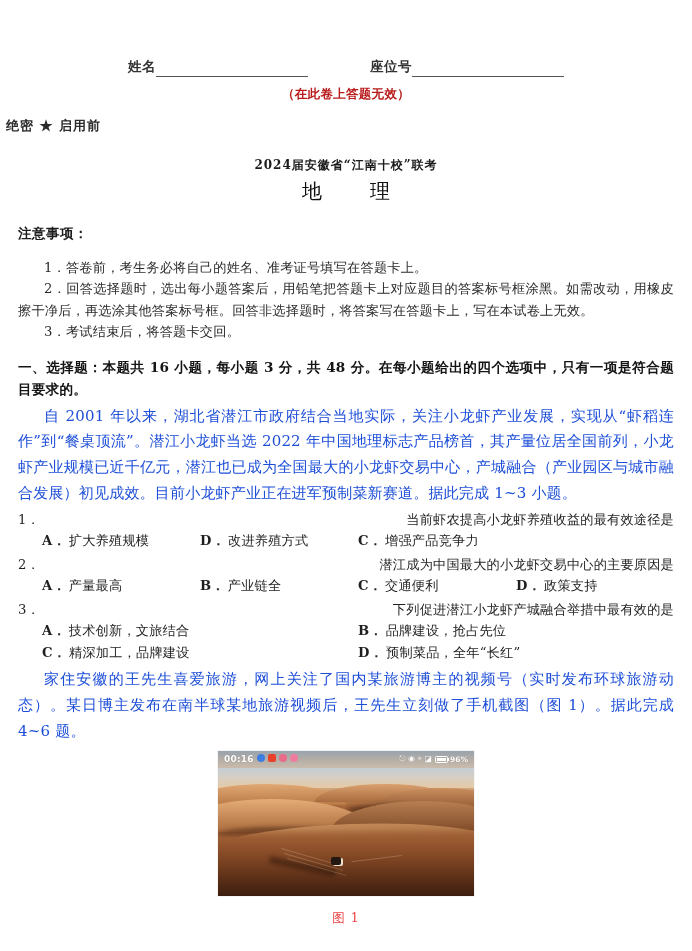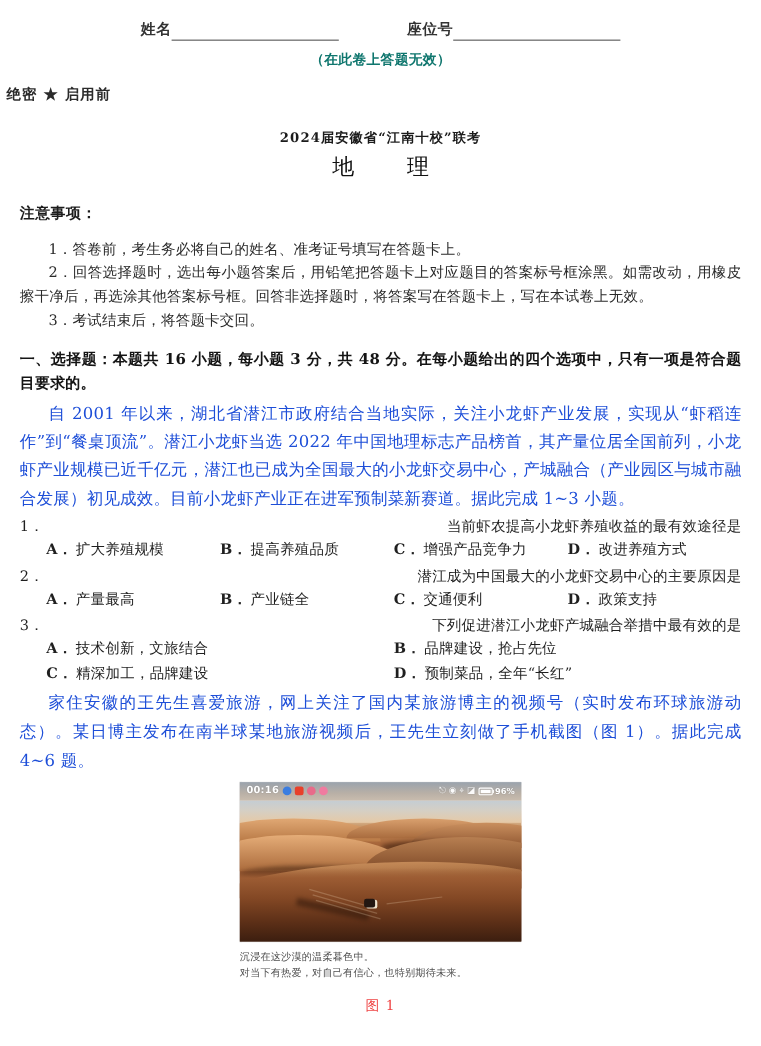--- a/index.html
+++ b/index.html
@@ -32,34 +32,34 @@
     gap: 62px;
   }
   .id-field {
     display: flex;
     align-items: flex-end;
     font-size: 13.5px;
     font-weight: 700;
     color: #333;
     letter-spacing: 0.5px;
   }
-  .id-label { white-space: nowrap; padding-bottom: 1px; }
+  .id-label { white-space: nowrap; padding-bottom: 1px; margin-top: 40px; }
   .id-line {
     display: inline-block;
     border-bottom: 1px solid #555;
     height: 14px;
   }
   .line-name { width: 152px; }
   .line-seat { width: 152px; }
 
   .invalid-note {
     text-align: center;
     font-size: 12.5px;
     font-weight: 700;
-    color: #0f766e;
+    color: #b91c1c;
     margin-top: 9px;
     letter-spacing: 0.3px;
   }
 
   .secret-line {
     margin: 14px 0 0 6px;
     font-size: 13px;
     font-weight: 700;
     color: #2b2b2b;
     letter-spacing: 1px;
@@ -168,21 +168,21 @@
     height: 17px;
     background: linear-gradient(180deg,#9aa3ad 0%, #b9b0a6 60%, #c9bcae 100%);
     display: flex;
     align-items: center;
     justify-content: space-between;
     padding: 0 6px;
     position: relative;
   }
   .sb-left {
     display: flex;
-    align-items: center;
+    align-items: flex-start;
     gap: 3px;
   }
   .sb-time {
     font-family: "DejaVu Sans", "Liberation Sans", sans-serif;
     font-size: 9px;
     color: #ffffff;
     font-weight: 600;
     letter-spacing: 0.2px;
     text-shadow: 0 0 1px rgba(0,0,0,0.35);
   }
@@ -367,23 +367,22 @@
 
   <div class="passage">自 2001 年以来，湖北省潜江市政府结合当地实际，关注小龙虾产业发展，实现从“虾稻连作”到“餐桌顶流”。潜江小龙虾当选 2022 年中国地理标志产品榜首，其产量位居全国前列，小龙虾产业规模已近千亿元，潜江也已成为全国最大的小龙虾交易中心，产城融合（产业园区与城市融合发展）初见成效。目前小龙虾产业正在进军预制菜新赛道。据此完成 1~3 小题。</div>
 
   <div class="q-block">
     <div class="q-stem">
       <span class="q-num">1．</span>
       <span class="q-text">当前虾农提高小龙虾养殖收益的最有效途径是</span>
     </div>
     <div class="opts-row cols4">
       <span class="opt"><span class="opt-key">A．</span><span>扩大养殖规模</span></span>
-      <span class="opt"><span class="opt-key">B．</span><span>提高养殖品质</span></span>
+      <span class="opt"><span class="opt-key">D．</span><span>改进养殖方式</span></span>
       <span class="opt"><span class="opt-key">C．</span><span>增强产品竞争力</span></span>
-      <span class="opt"><span class="opt-key">D．</span><span>改进养殖方式</span></span>
     </div>
   </div>
 
   <div class="q-block">
     <div class="q-stem">
       <span class="q-num">2．</span>
       <span class="q-text">潜江成为中国最大的小龙虾交易中心的主要原因是</span>
     </div>
     <div class="opts-row cols4">
       <span class="opt"><span class="opt-key">A．</span><span>产量最高</span></span>
@@ -447,21 +446,17 @@
         <div class="foreground"></div>
         <div class="veh-shadow"></div>
         <div class="track tk1"></div>
         <div class="track tk2"></div>
         <div class="track tk3"></div>
         <div class="track tk4"></div>
         <div class="vehicle"></div>
       </div>
     </div>
 
-    <div class="caption">
-      <div>沉浸在这沙漠的温柔暮色中。</div>
-      <div>对当下有热爱，对自己有信心，也特别期待未来。</div>
-    </div>
 
     <div class="fig-label">图 1</div>
   </div>
 
 </div>
 
 </body></html>

